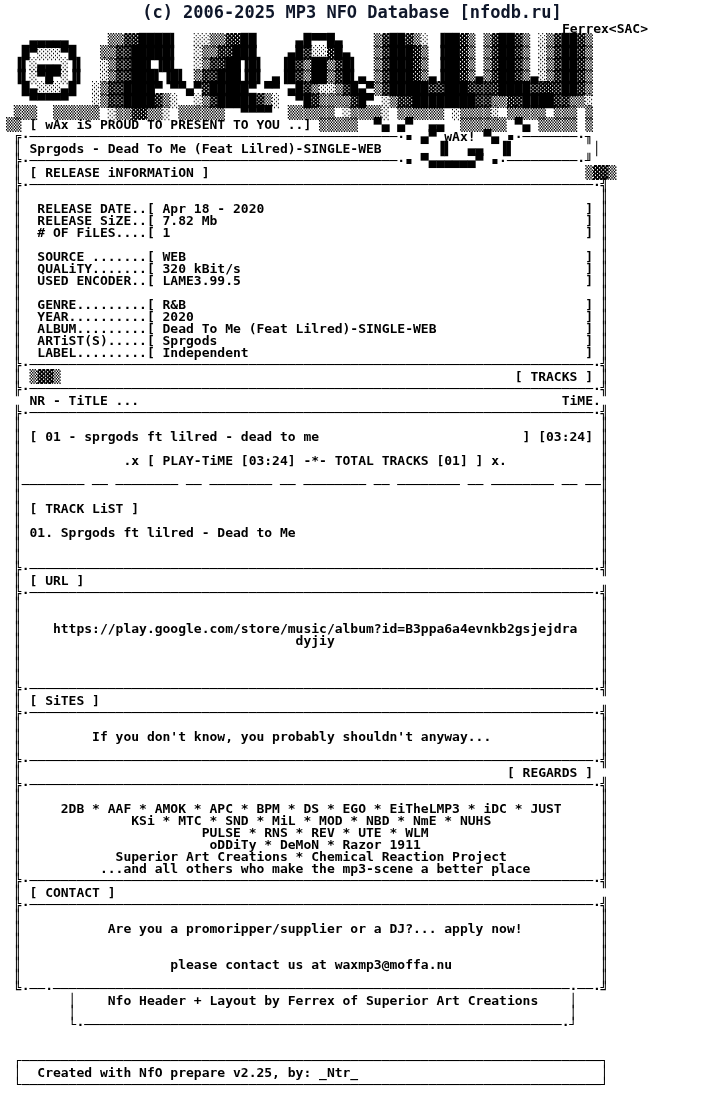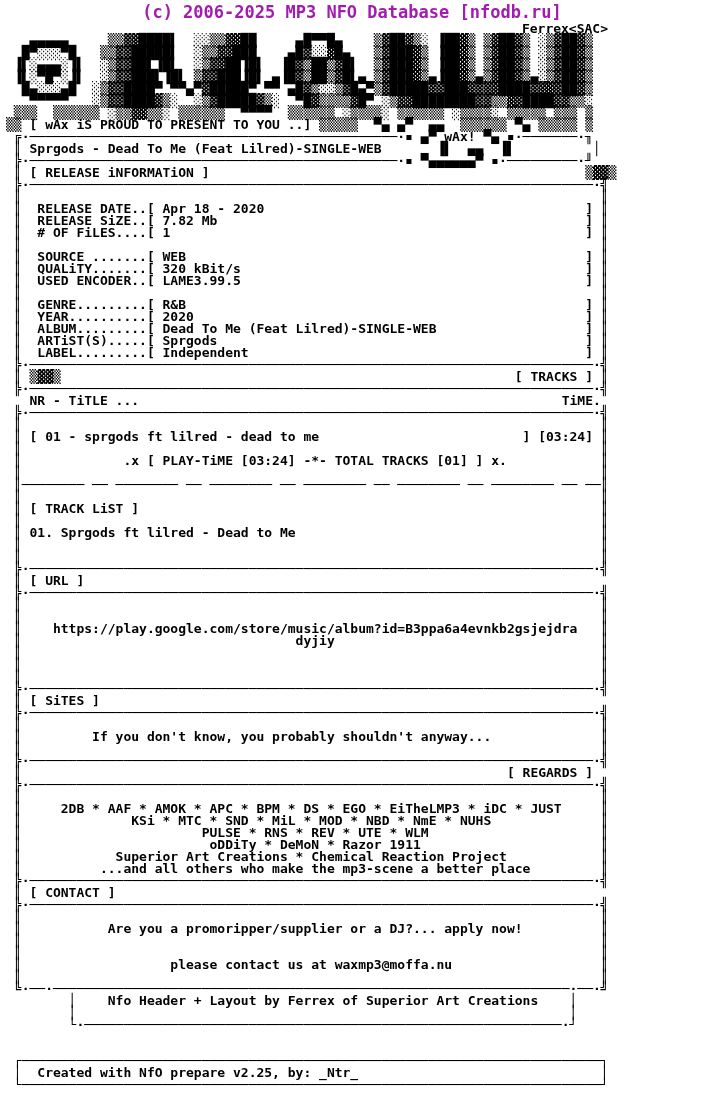--- a/index.html
+++ b/index.html
@@ -1,21 +1,21 @@
 <!DOCTYPE html>
 <html><head>
 <meta charset="utf-8">
 <style>
   html,body{margin:0;padding:0;background:#fff;}
   .page{position:relative;width:704px;height:1116px;background:#ffffff;overflow:hidden;
         font-family:"DejaVu Sans Mono",monospace;}
   .banner{font-family:"DejaVu Sans Mono",monospace;font-weight:bold;font-size:17px;
-          line-height:18px;color:#a21caf;text-align:center;padding-top:3px;}
+          line-height:18px;color:#0f172a;text-align:center;padding-top:3px;}
   .credit{font-family:"DejaVu Sans Mono",monospace;font-weight:bold;font-size:13px;
-          line-height:12px;color:#000;text-align:right;padding-right:96px;margin-top:2px;}
+          line-height:12px;color:#000;text-align:right;padding-right:56px;margin-top:2px;}
   pre.nfo{font-family:"DejaVu Sans Mono",monospace;font-weight:bold;font-size:13px;
           line-height:12px;color:#000;margin:0;padding:0 0 0 6px;white-space:pre;}
 </style>
 </head>
 <body>
 
 <div class="page">
   <div class="banner">(c) 2006-2025 MP3 NFO Database [nfodb.ru]</div>
   <div class="credit">Ferrex&lt;SAC&gt;</div>
   <pre class="nfo">   ▄▄▄▄▄     ▒▒▓▓████▌  ░░▒▒▓▓██     ▄█▀▀█▄    ▒▓██▓▒░ ▐██▓▒ ▒▓██▓▒ ░▒▓██▓▒

